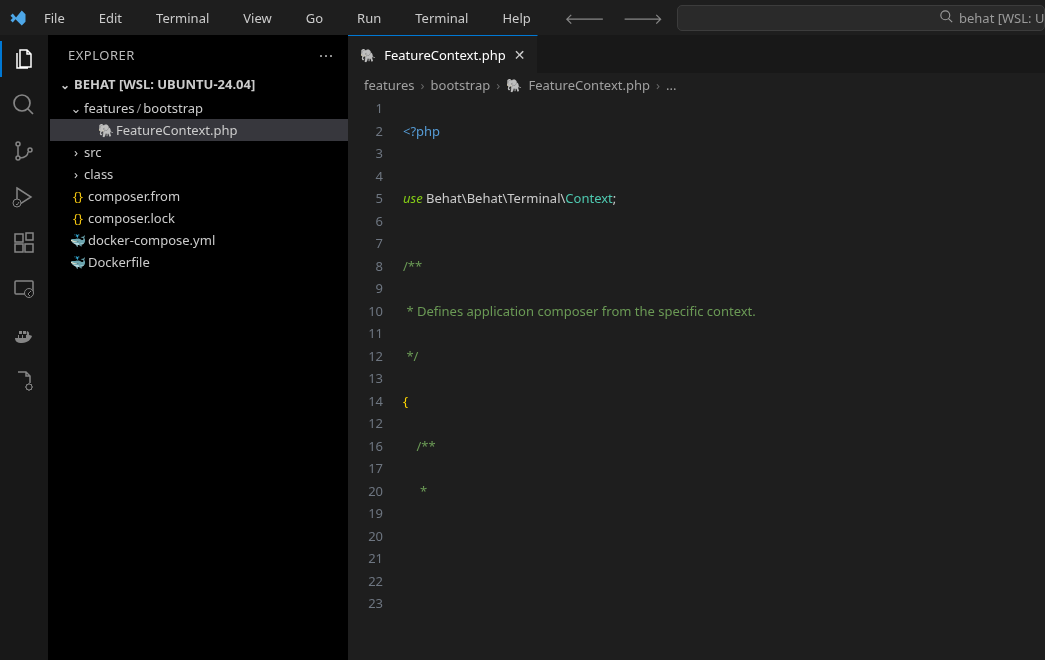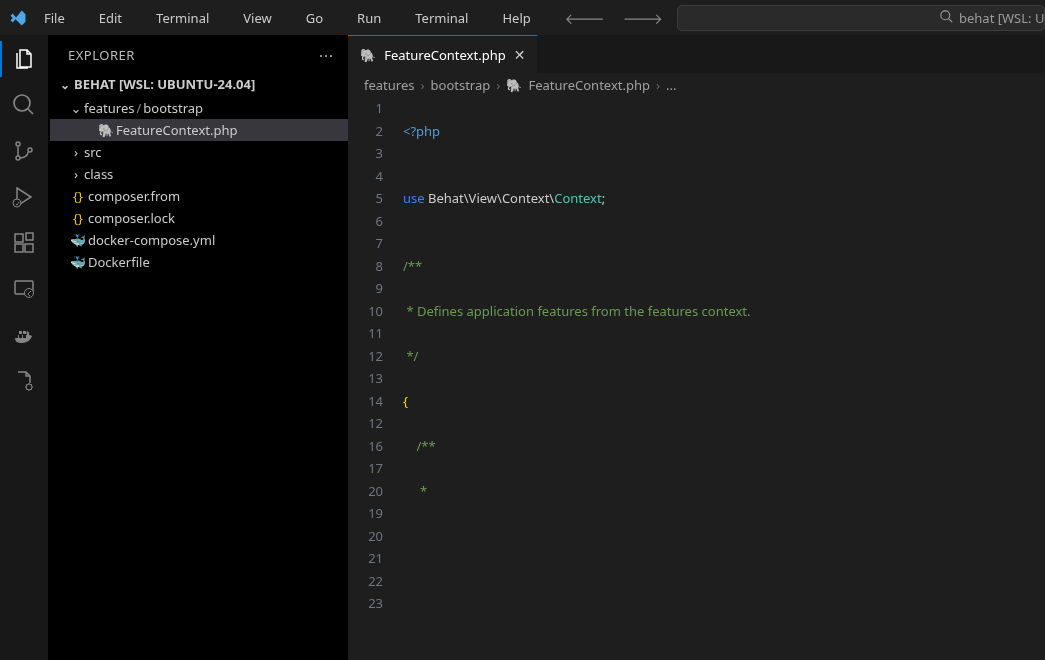--- a/index.html
+++ b/index.html
@@ -48,21 +48,21 @@
 .tab .icon { color:#b084eb; }
 .tab .close { color:#ccc; font-size:14px; }
 .crumbs { height:24px; display:flex; align-items:center; padding-left:16px; gap:6px; color:#a0a0a0; font-size:13px; }
 .crumbs .sep { color:#666; }
 .crumbs .icon { color:#b084eb; }
 .codewrap { flex:1; display:flex; font-family:Consolas,"Courier New",monospace; font-size:14px; line-height:22.5px; overflow:hidden; }
 .gutter { width:55px; text-align:right; color:#6e7681; padding-right:20px; user-select:none; }
 .code { flex:1; white-space:pre; color:#ccc; }
 
 
-.kw { color:#3b82f6; }
+.kw { color:#84cc16;font-style:italic; }
 .cls { color:#4ec9b0; }
 .cmt { color:#6a9955; }
 .ptag { color:#569cd6; }
 .br2 { color:#ffd700; }
 </style>
 </head>
 <body>
 
 <div class="titlebar">
   <div class="logo">
@@ -232,24 +232,24 @@
           <div>20</div>
           <div>19</div>
           <div>20</div>
           <div>21</div>
           <div>22</div>
           <div>23</div>
     </div>
     <div class="code">
 <div><span class="ptag">&lt;?php</span></div>
 <div></div>
-<div><span class="kw">use </span><span>Behat\View\Context\</span><span class="cls">Context</span><span>;</span></div>
+<div><span class="kw">use </span><span>Behat\Behat\Terminal\</span><span class="cls">Context</span><span>;</span></div>
 <div></div>
 <div class="cmt">/**</div>
-<div class="cmt"> * Defines application features from the features context.</div>
+<div class="cmt"> * Defines application composer from the specific context.</div>
 <div class="cmt"> */</div>
 <div><span class="br2">{</span></div>
 <div class="cmt">    /**</div>
 <div class="cmt">     *</div>
 
 
 
 
 
 

